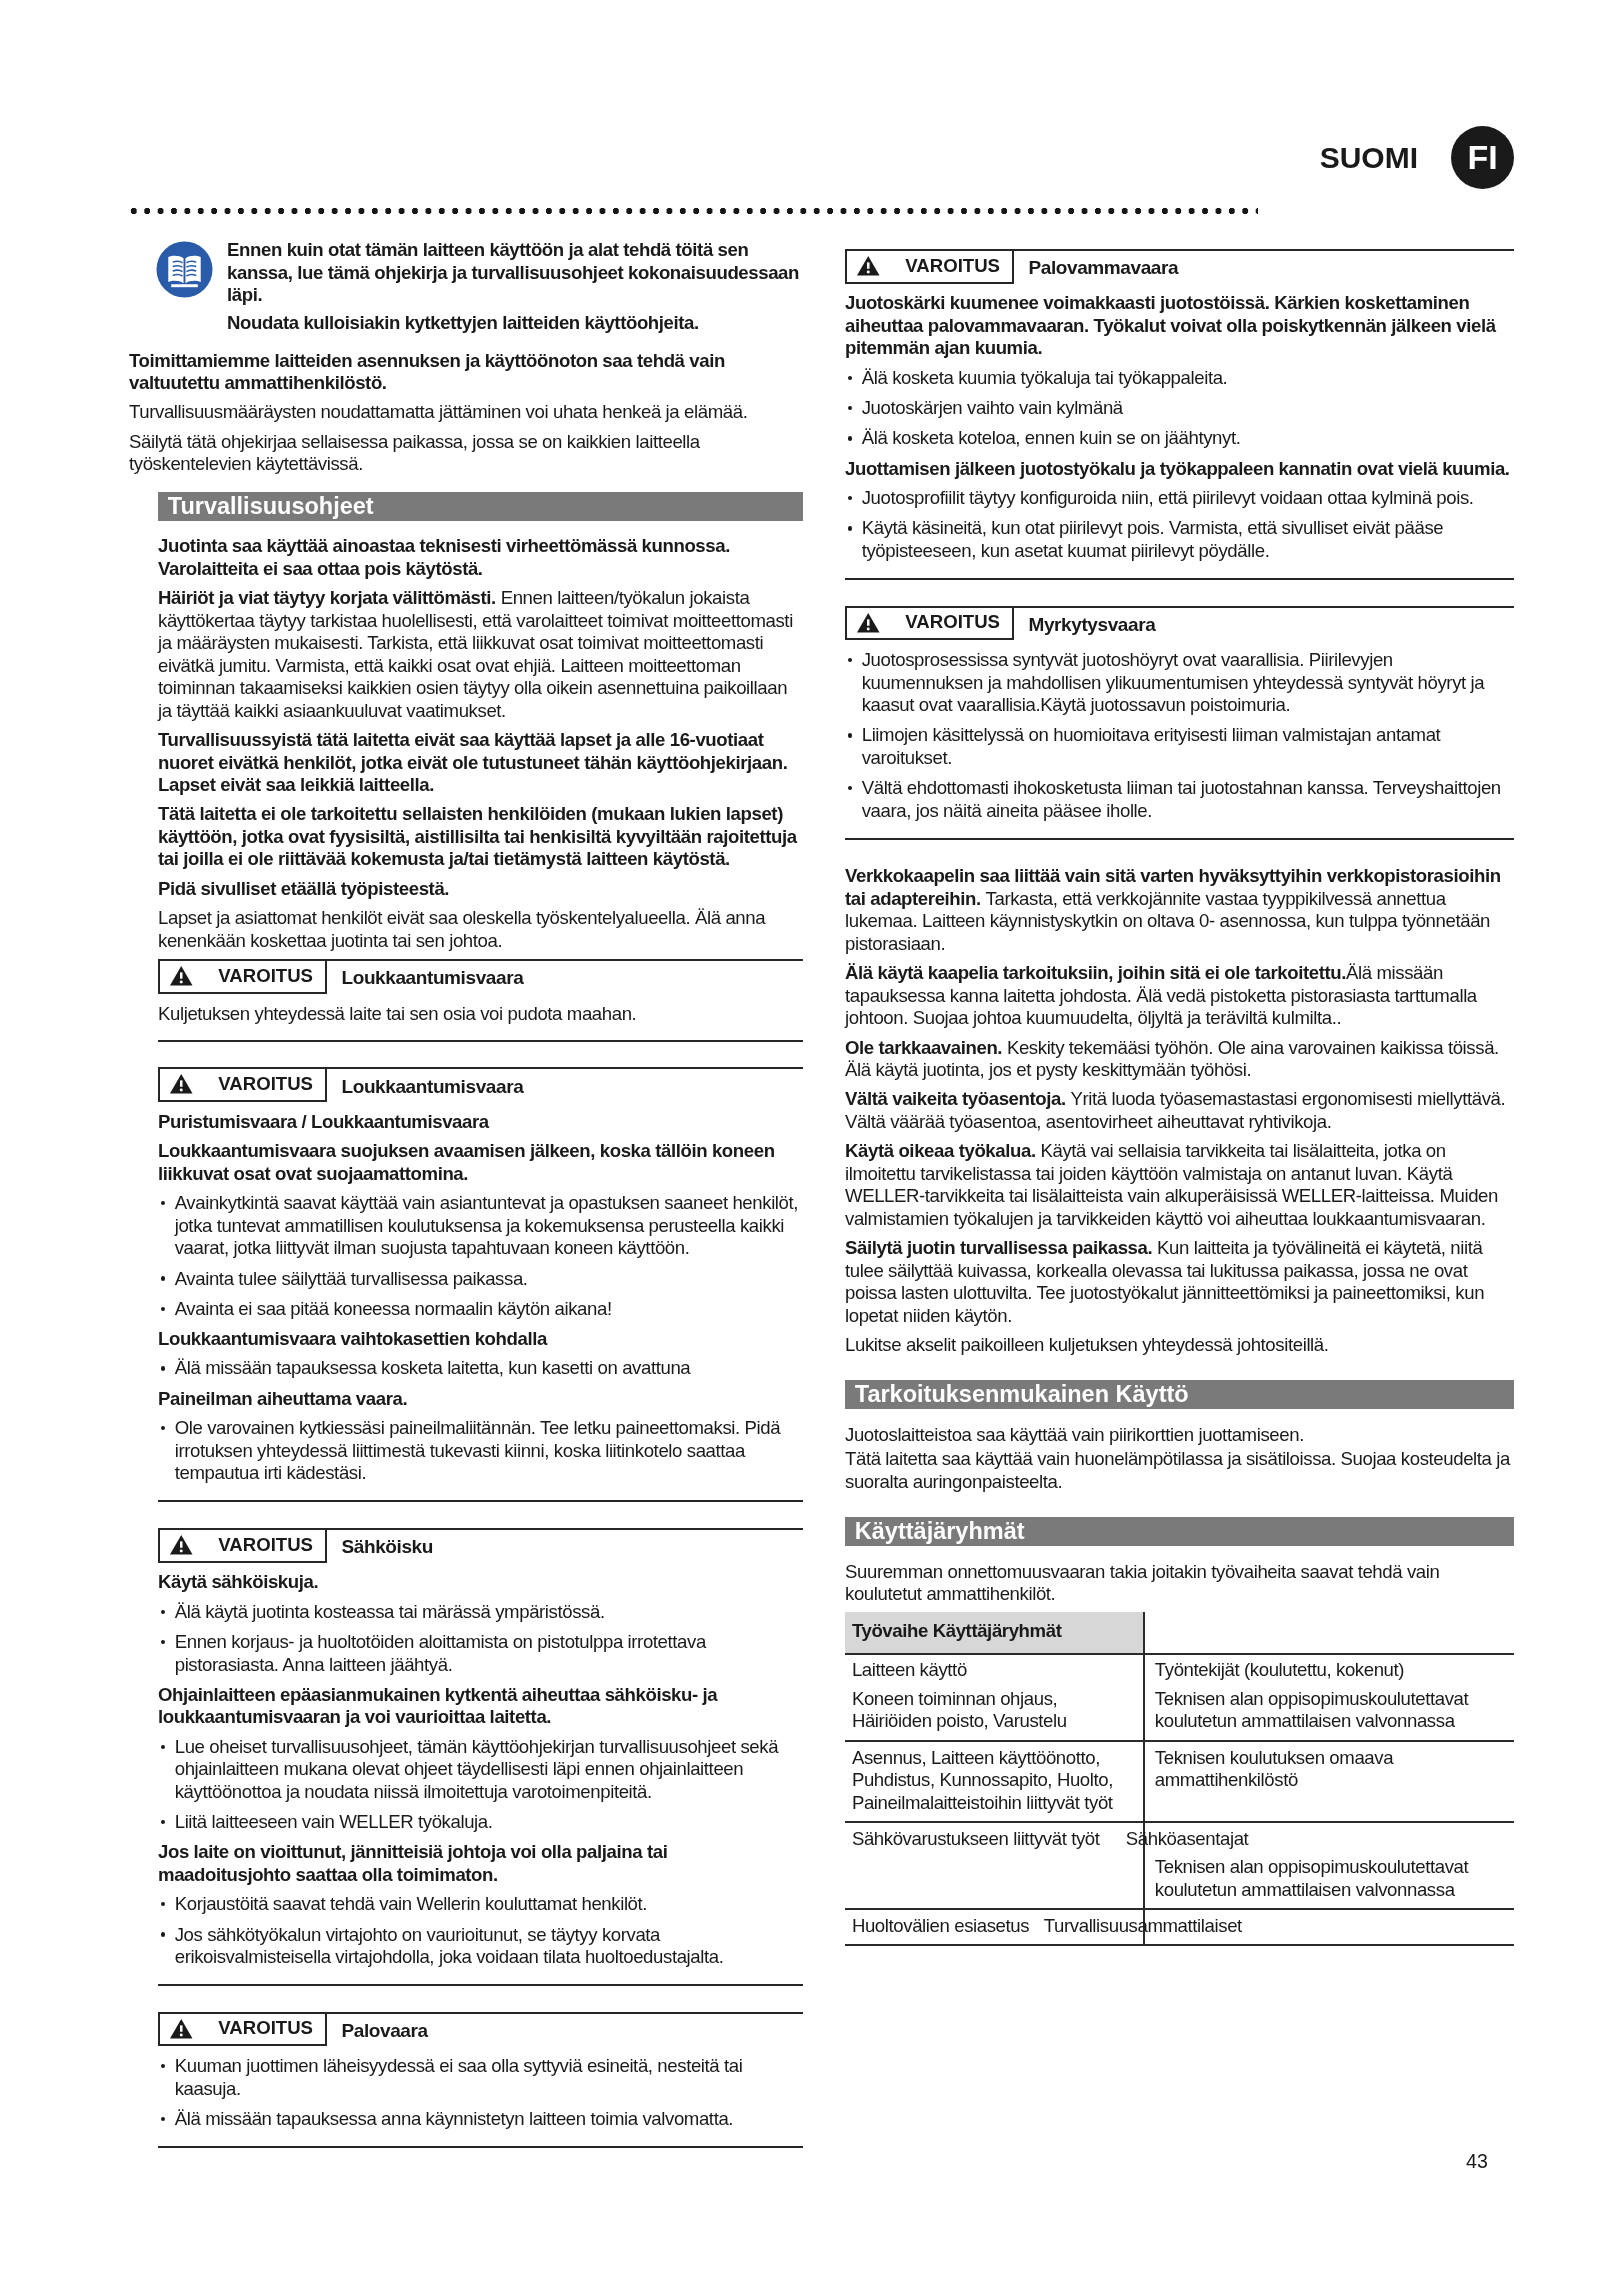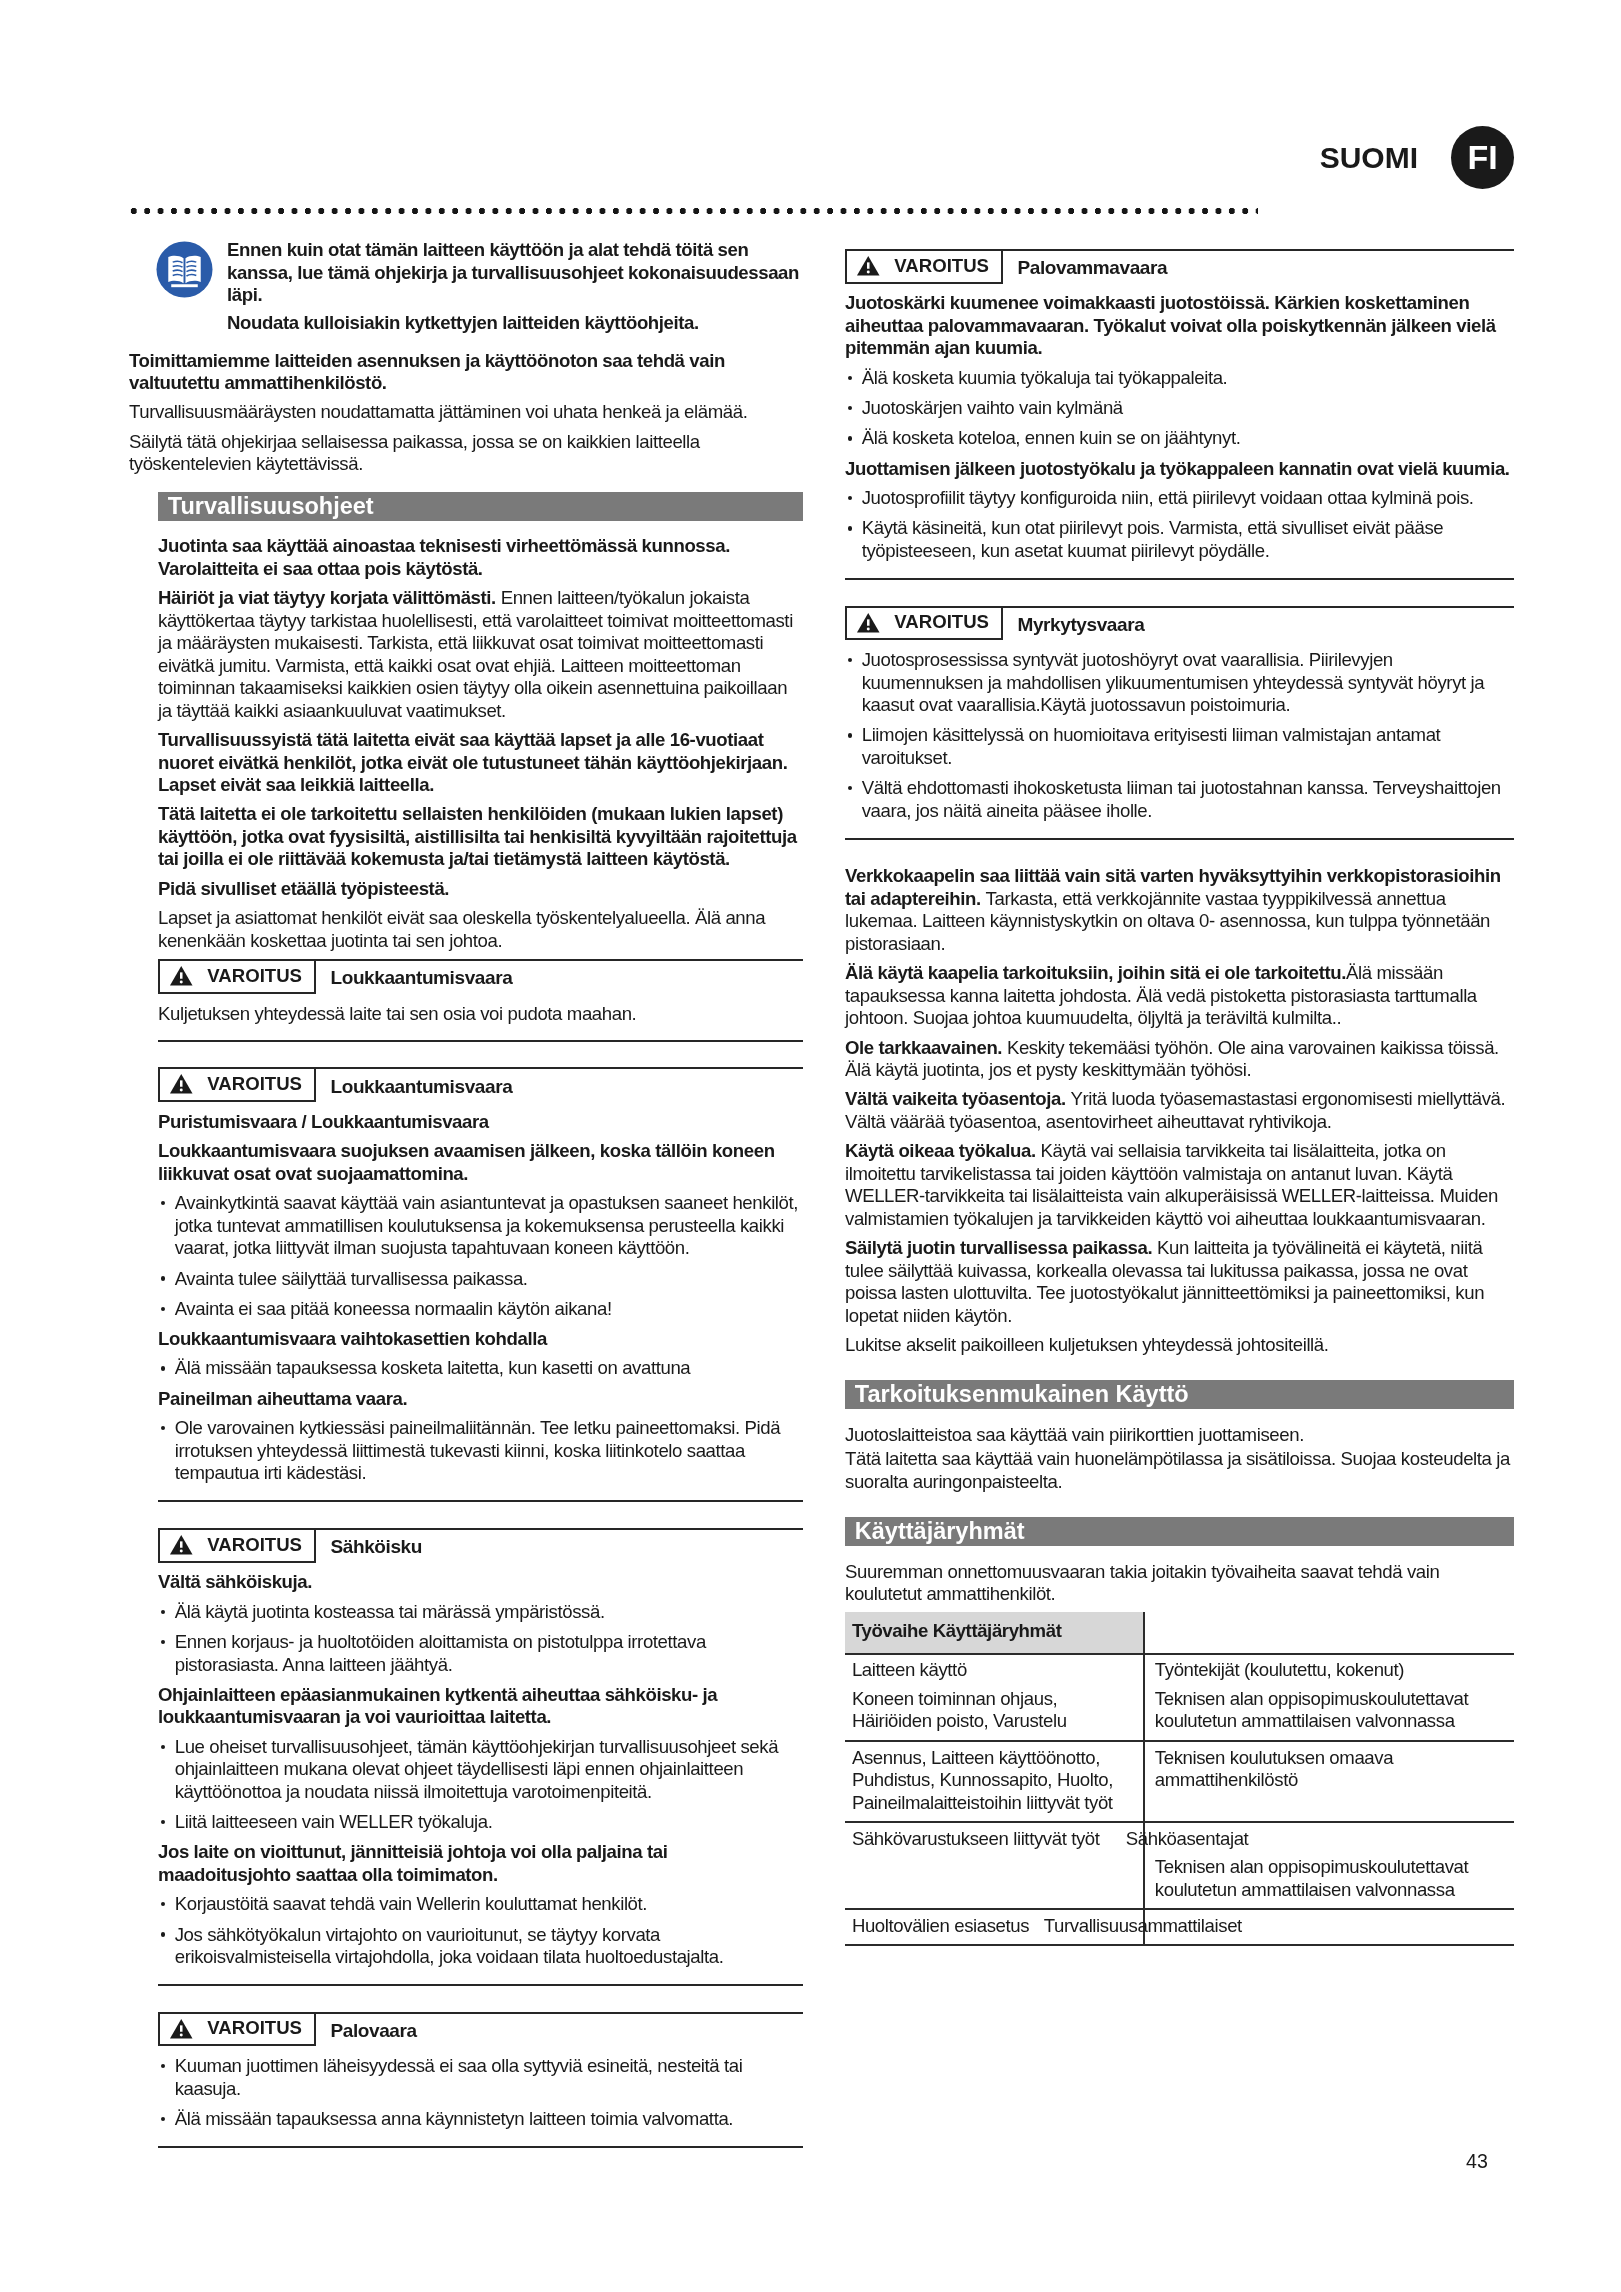--- a/index.html
+++ b/index.html
@@ -39,21 +39,21 @@
   .sect-bar.mt { margin-top:23.5px; }
 
   ul { list-style:none; margin:0 0 7.8px 0; padding:0; }
   li { position:relative; padding-left:16.7px; margin-bottom:7.8px; font-size:18.6px; line-height:22.5px; }
   li::before { content:""; position:absolute; left:2.9px; top:8.8px; width:4.4px; height:4.4px;
     border-radius:50%; background:#1a1a1a; }
 
   
   .warn { margin:3.9px 0 25.5px 0; border-bottom:2.9px solid #262626; padding-bottom:7.8px; }
   .warn-head { display:flex; align-items:center; border-top:2.9px solid #262626; }
-  .warn-badge { display:inline-flex; align-items:center; gap:14px;
+  .warn-badge { display:inline-flex; align-items:center; gap:25px;
     border:2.9px solid #262626; border-top:none; padding:3.9px 11.8px 4.9px 8.8px;
     font-size:18.6px; font-weight:bold; letter-spacing:0; }
   .warn-badge svg { display:block; }
   .warn-title { font-weight:bold; font-size:19px; margin-left:14.7px; padding-top:2px; }
   .warn-body { padding-top:8.8px; }
 
   
   table.groups { border-collapse:collapse; width:100%; margin-top:3.9px; table-layout:fixed; }
   table.groups td { vertical-align:top; font-size:18.6px; line-height:22.5px;
     border-bottom:2.9px solid #2b2b2b; padding:4.9px 7.8px 6.9px 6.9px; }
@@ -165,21 +165,21 @@
             <svg width="24.5" height="21.6" viewBox="0 0 25 22">
                 <path d="M12.5 1 24 21H1Z" fill="#1a1a1a"></path>
                 <path d="M12.5 7.5v6.5" stroke="#fff" stroke-width="2.6"></path>
                 <circle cx="12.5" cy="17.4" r="1.5" fill="#fff"></circle>
               </svg>
             <span>VAROITUS</span>
           </span>
           <span class="warn-title">Sähköisku</span>
         </div>
         <div class="warn-body">
-          <p class="b">Vältä sähköiskuja.</p>
+          <p class="b">Käytä sähköiskuja.</p>
           <ul>
             <li>Älä käytä juotinta kosteassa tai märässä ympäristössä.</li>
             <li>Ennen korjaus- ja huoltotöiden aloittamista on pistotulppa irrotettava pistorasiasta. Anna laitteen jäähtyä.</li>
           </ul>
           <p class="b">Ohjainlaitteen epäasianmukainen kytkentä aiheuttaa sähköisku- ja loukkaantumisvaaran ja voi vaurioittaa laitetta.</p>
           <ul>
             <li>Lue oheiset turvallisuusohjeet, tämän käyttöohjekirjan turvallisuusohjeet sekä ohjainlaitteen mukana olevat ohjeet täydellisesti läpi ennen ohjainlaitteen käyttöönottoa ja noudata niissä ilmoitettuja varotoimenpiteitä.</li>
             <li>Liitä laitteeseen vain WELLER työkaluja.</li>
           </ul>
           <p class="b">Jos laite on vioittunut, jännitteisiä johtoja voi olla paljaina tai maadoitusjohto saattaa olla toimimaton.</p>

